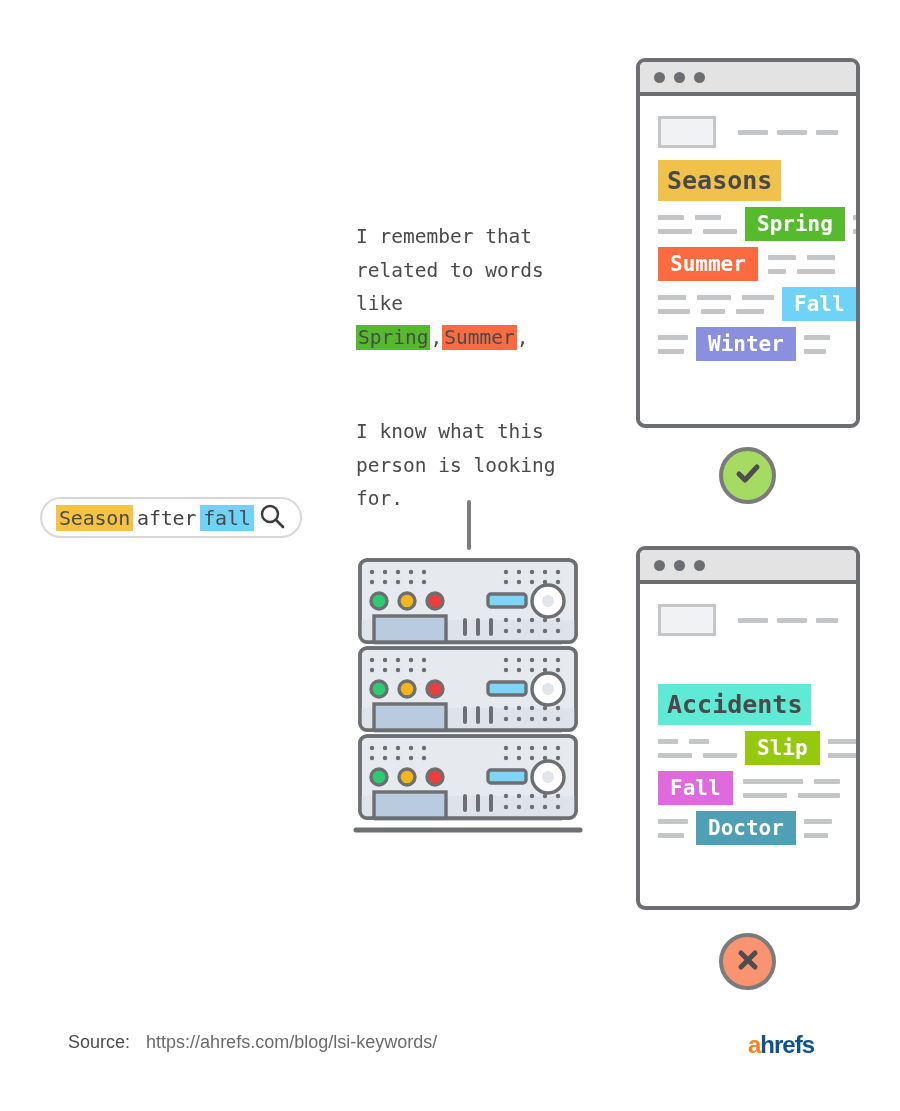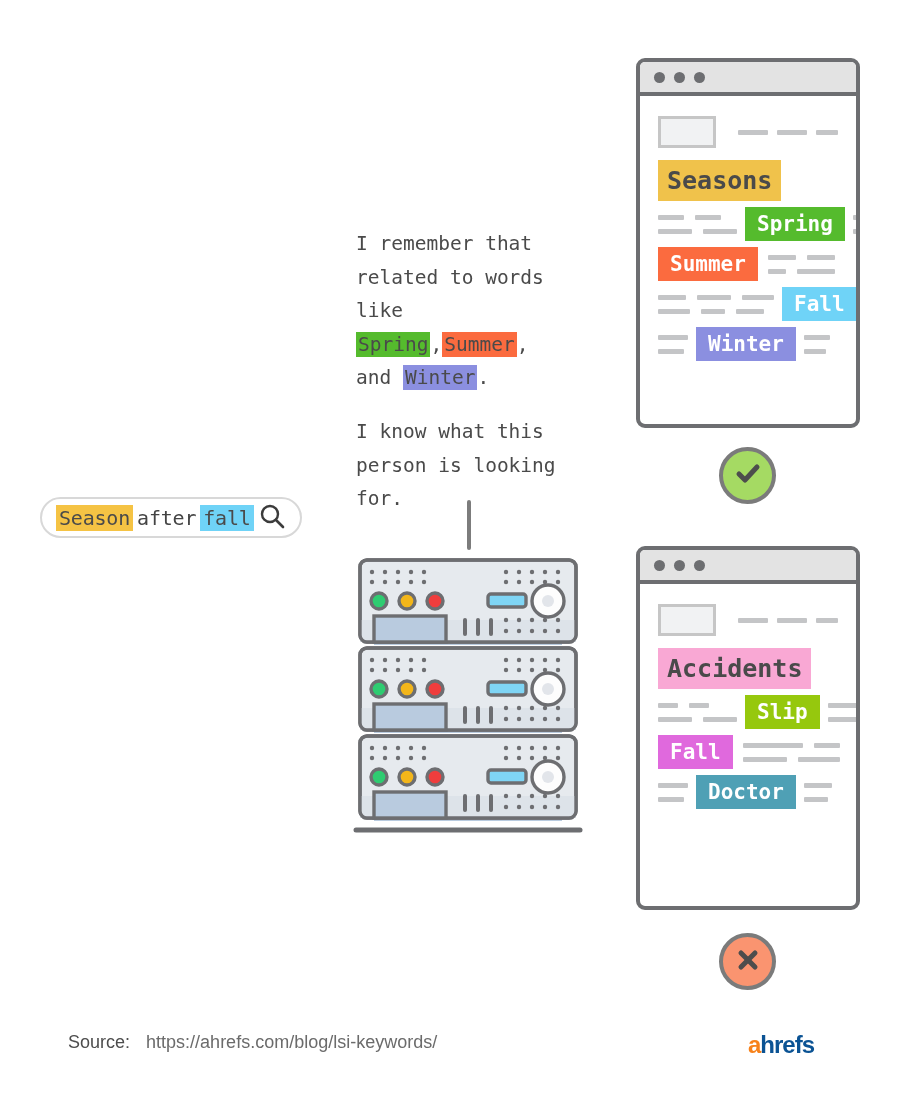--- a/index.html
+++ b/index.html
@@ -15,21 +15,21 @@
     left:40px;top:497px;width:262px;height:41px;
     border:2px solid #d8d8d8;border-radius:29px;background:#fff;
     box-sizing:border-box;display:flex;align-items:center;padding:0 14px;
   }
   #search-box .sv{font-size:20px;letter-spacing:-0.2px;white-space:nowrap;display:flex;align-items:baseline;}
   #search-box .hl{padding:1px 3px;}
   #search-box .plain{color:#444;padding:0 4px;}
   #search-icon{margin-left:auto;display:block;}
 
   
-  #thought-text{left:356px;top:227px;width:240px;font-size:19.5px;line-height:33.5px;color:#4a4a4a;}
+  #thought-text{left:356px;top:220px;width:240px;font-size:19.5px;line-height:33.5px;color:#4a4a4a;}
   #thought-text2{left:356px;top:415px;width:240px;font-size:19.5px;line-height:33.5px;color:#4a4a4a;}
   .mark{padding:1px 2px;}
 
   
   #connector{left:467px;top:500px;width:4px;height:50px;background:#7c7c7c;border-radius:2px;}
 
   
   .browser{
     border:4px solid #6d6e71;border-radius:9px;background:#fff;
     box-sizing:border-box;overflow:hidden;
@@ -88,21 +88,20 @@
       <circle cx="12" cy="12" r="8" fill="none" stroke="#3b3b3b" stroke-width="2.4"></circle>
       <line x1="18" y1="18" x2="25" y2="25" stroke="#3b3b3b" stroke-width="2.6" stroke-linecap="round"></line>
     </svg>
   </span>
 </div>
 
 <div class="abs" id="thought-text">
   <div><span>I remember that</span></div>
   <div><span>related to words like</span></div>
   <div><span class="mark" style="background:#55bb2d;color:#4a4a4a;">Spring</span><span>,</span><span class="mark" style="background:#fb6b3f;color:#4a4a4a;">Summer</span><span>,</span></div>
-  <div><span>and</span> <span class="mark" style="background:#8b8fe0;color:#4a4a4a;">Winter</span><span>.</span></div>
 </div>
 
 <div class="abs" id="thought-text2">
   <div>I know what this</div>
   <div>person is looking for.</div>
 </div>
 
 <div class="abs" id="connector"></div>
 
 <div class="abs" id="server-rack">
@@ -378,21 +377,21 @@
     <div class="logo-row">
       <span class="logo-box"></span>
       <span class="logo-lines">
         <i class="bar" style="width:30px;"></i>
           <i class="bar" style="width:30px;"></i>
           <i class="bar" style="width:22px;"></i>
       </span>
     </div>
 
     <div style="margin:2px 0 6px 0;">
-      <span class="chip title" style="background:#f9a8d4;color:#4a4a4a;">Accidents</span>
+      <span class="chip title" style="background:#5eead4;color:#4a4a4a;margin-top:36px;">Accidents</span>
     </div>
 
     <div class="row" style="margin:6px 0;">
       <span class="lines-col">
         <span class="lines-row">
             <i class="bar" style="width:20px;"></i>
             <i class="bar" style="width:20px;"></i>
           </span>
         <span class="lines-row">
             <i class="bar" style="width:34px;"></i>

